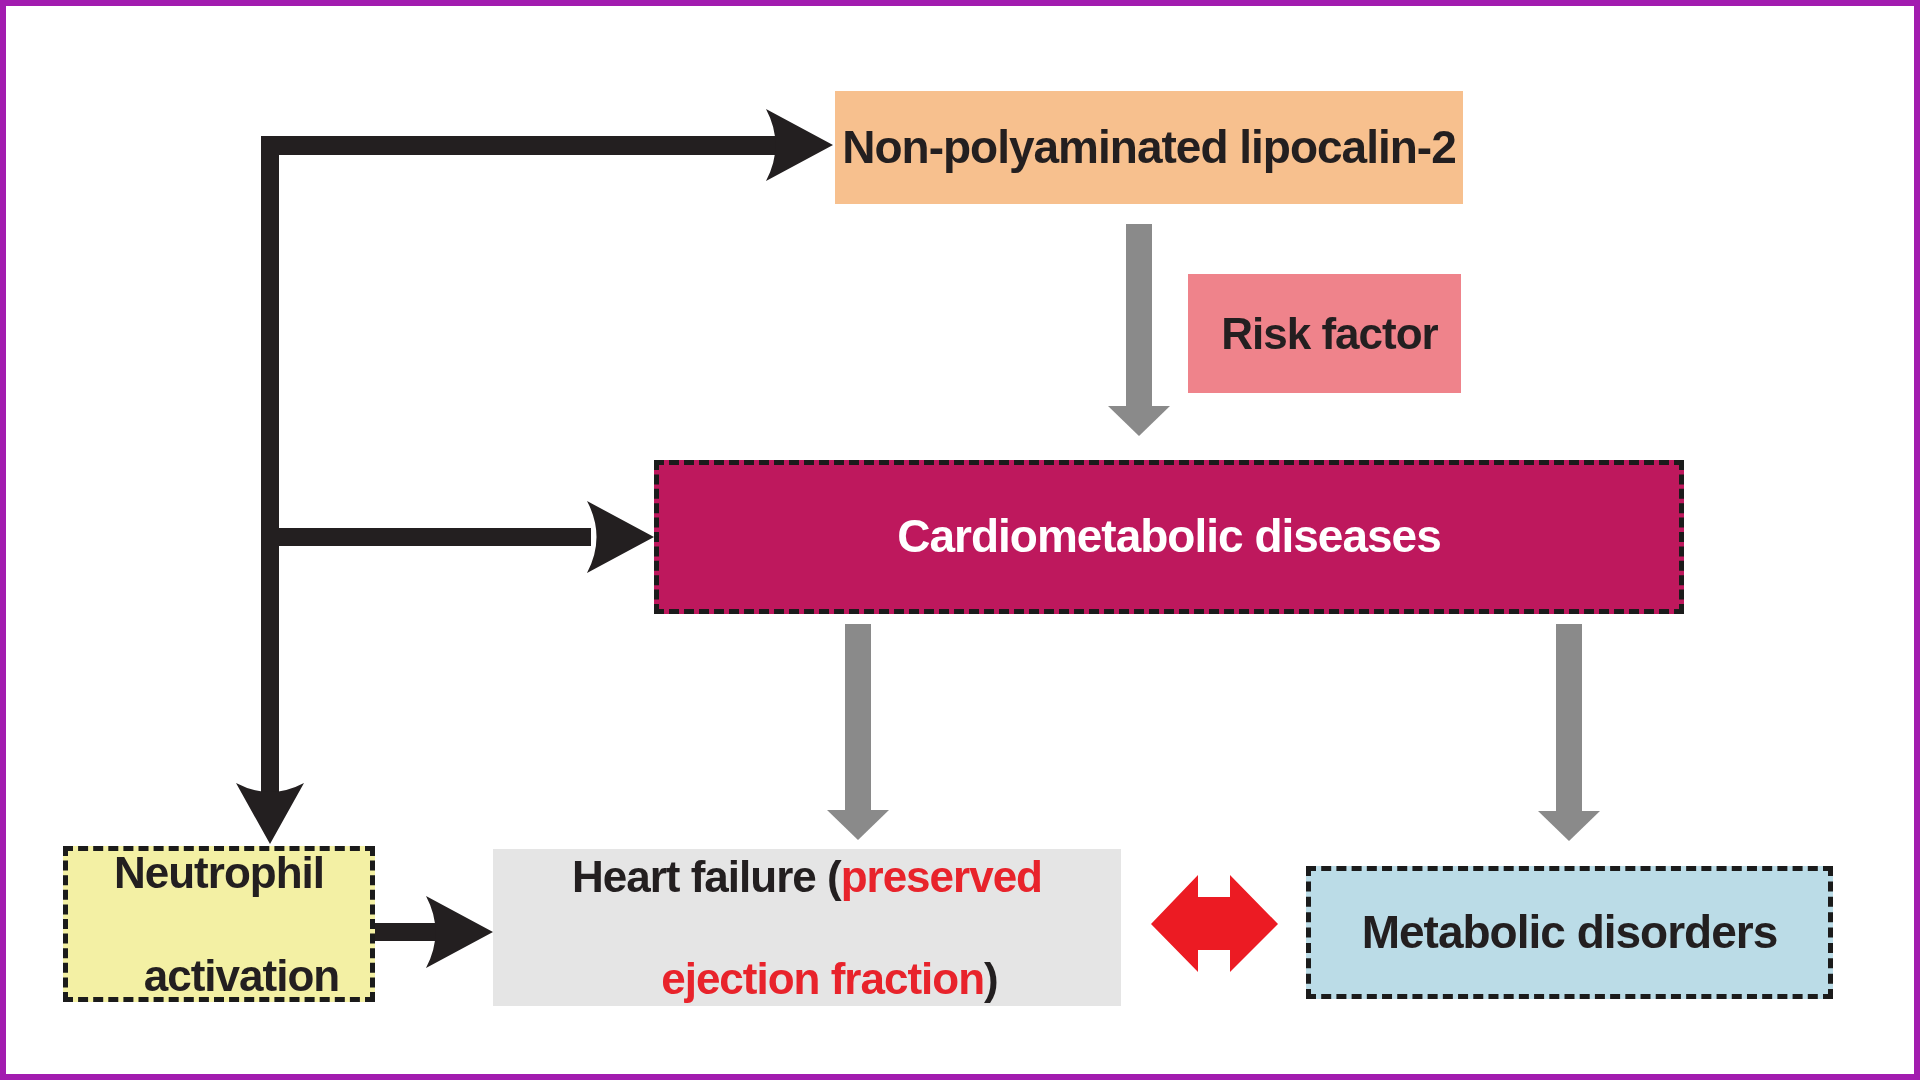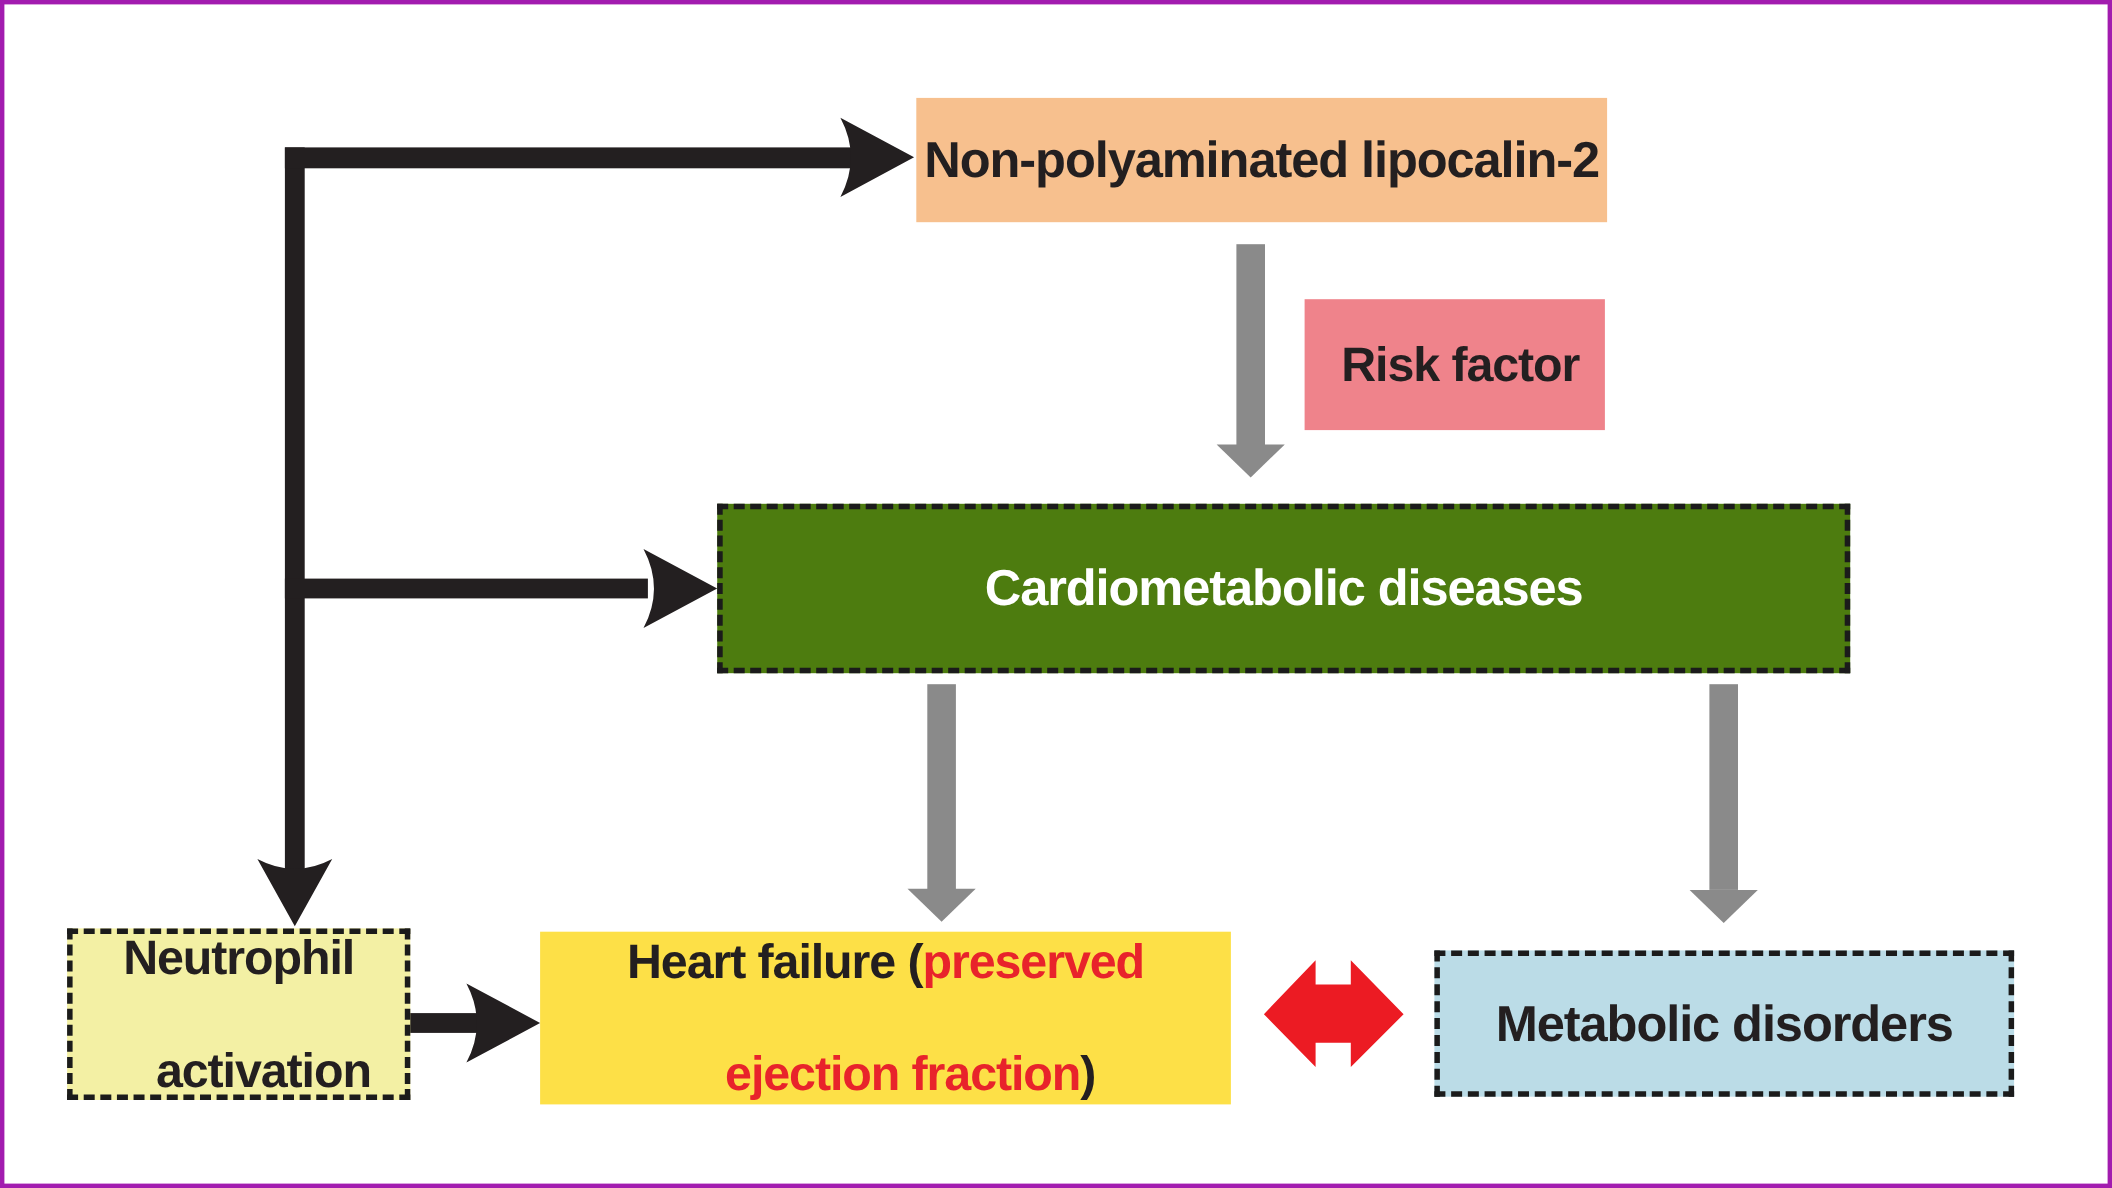--- a/index.html
+++ b/index.html
@@ -1,20 +1,20 @@
 <!DOCTYPE html>
 <html><head>
 <meta charset="utf-8">
 <style>
   html,body{margin:0;padding:0;background:#ffffff;}
   #figure{
     position:relative;
     width:1920px;height:1080px;
     box-sizing:border-box;
-    border:4px solid #a21caf;
+    border:6px solid #a21caf;
     background:#ffffff;
     font-family:"Liberation Sans","DejaVu Sans",sans-serif;
     overflow:hidden;
   }
   #connectors{position:absolute;left:0;top:0;width:1920px;height:1080px;z-index:1;}
   .node{
     position:absolute;z-index:2;
     display:flex;align-items:center;justify-content:center;
     box-sizing:border-box;
     font-weight:bold;
@@ -77,28 +77,28 @@
       <path d="M1563 835 L1532 805 L1594 805 Z" fill="#8A8A8A"></path>
     </g>
 
     <path d="M1145 918 L1192 869 L1192 891 L1224 891 L1224 869 L1272 918 L1224 966 L1224 944 L1192 944 L1192 966 Z" fill="#EC1B23"></path>
   </svg>
 
   <div class="node fs-lg" id="node-lipocalin" style="background: rgb(247, 192, 142);">Non-polyaminated lipocalin-2</div>
 
   <div class="node fs-md" id="node-risk-factor" style="background: rgb(239, 131, 139);">Risk factor</div>
 
-  <div class="node fs-lg dashed" id="node-cardiometabolic" style="background: #4d7c0f;">Cardiometabolic diseases</div>
+  <div class="node fs-lg dashed" id="node-cardiometabolic" style="background: #be185d;">Cardiometabolic diseases</div>
 
 
   <div class="node fs-md dashed" id="node-neutrophil" style="background: rgb(243, 240, 164);">
     <span><span>Neutrophil</span><br>
     <span>activation</span></span>
   </div>
 
-  <div class="node fs-md" id="node-heart-failure" style="background: #fde047; align-items: center;">
+  <div class="node fs-md" id="node-heart-failure" style="background: #e5e5e5; align-items: center;">
     <span><span>Heart failure (</span><span style="color: rgb(232, 35, 43);">preserved</span><br>
     <span style="color: rgb(232, 35, 43);">ejection fraction</span><span>)</span></span>
   </div>
 
   <div class="node fs-lg dashed" id="node-metabolic" style="background: rgb(187, 220, 231);">Metabolic disorders</div>
 
 </div>
 
 </body></html>

